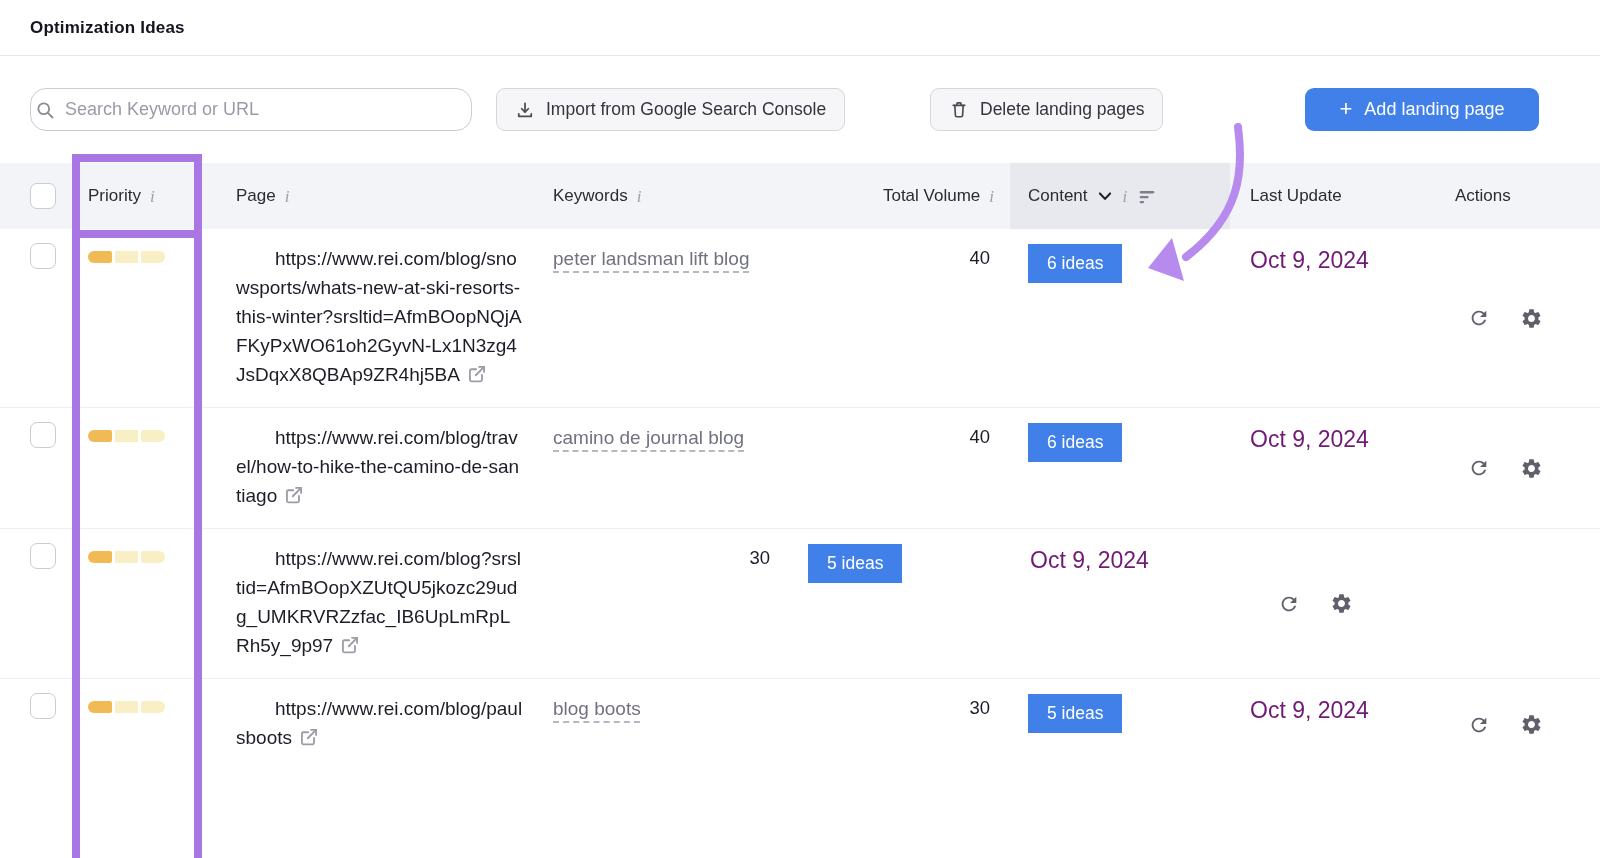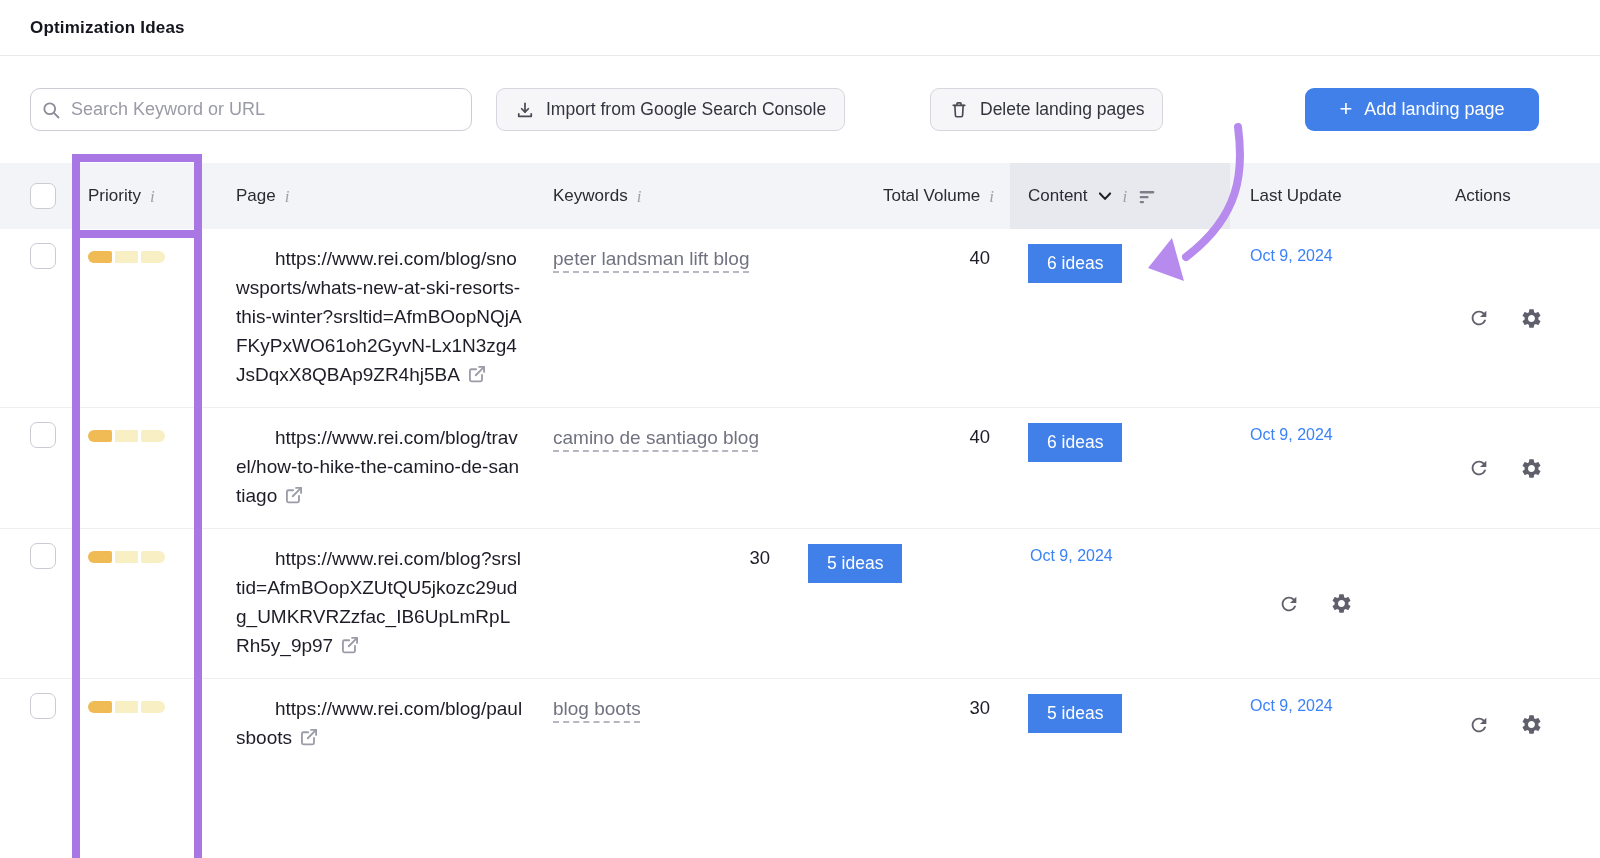--- a/index.html
+++ b/index.html
@@ -7,22 +7,22 @@
   .app { position:relative; width:1600px; height:858px; overflow:hidden; background:#fff;
          font-family:"Liberation Sans", sans-serif; color:#1d1d27; }
 
   
   .page-header { height:56px; border-bottom:1px solid #e7e7ec; display:flex; align-items:center; padding:0 30px; }
   .page-title { font-size:17px; font-weight:700; color:#15151f; letter-spacing:.2px; }
 
   
   .toolbar { position:relative; height:107px; }
   .search-box { position:absolute; left:30px; top:32px; width:442px; height:43px;
-                border:1px solid #cbccd4; border-radius:10px; background:#fff;
-                display:flex; align-items:center; padding:0 10px; gap:10px; }
+                border:1px solid #cbccd4; border-radius:16px; background:#fff;
+                display:flex; align-items:center; padding:0 4px; gap:10px; }
   .search-box input { border:none; outline:none; flex:1; font-size:18px; color:#3a3b45;
                       font-family:"Liberation Sans", sans-serif; background:transparent; }
   .search-box input::placeholder { color:#9a9ba6; }
   .btn-gray { position:absolute; top:32px; height:43px; display:inline-flex; align-items:center; gap:11px;
               background:#f6f6f8; border:1px solid #d6d7de; border-radius:9px; padding:0 18px;
               font-size:17.5px; color:#33343e; cursor:pointer; }
   .btn-import { left:496px; }
   .btn-delete { left:930px; }
   .btn-primary { position:absolute; left:1305px; top:32px; width:234px; height:43px;
                  background:#4080e8; border:none; border-radius:9px; color:#fff;
@@ -61,21 +61,21 @@
   .cell-keywords { padding:15px 2px 18px 0; }
   .kw-link { display:inline; font-size:19px; line-height:30px; color:#717280; cursor:pointer;
              text-decoration:underline dashed; text-decoration-color:#b6b7c1;
              text-decoration-thickness:1.5px; text-underline-offset:6px; }
   .kw-wrap { max-width:226px; }
   .cell-volume { padding:18px 20px 0 0; text-align:right; font-size:18.5px; color:#1d1d27; }
   .cell-content { padding:15px 0 0 18px; }
   .ideas-btn { display:inline-block; background:#4080e8; color:#fff; font-size:17.5px;
                border:none; border-radius:0; padding:9px 19px; cursor:pointer;
                font-family:"Liberation Sans", sans-serif; }
-  .cell-lastupdate { padding:18px 0 0 20px; font-size:16px; color:#3b82f6; }
+  .cell-lastupdate { padding:18px 0 0 20px; font-size:23px; color:#701a75; }
   .cell-actions { align-self:center; display:flex; justify-content:flex-start; gap:30px; padding-left:48px; }
   .icon-btn { background:none; border:none; cursor:pointer; padding:0; line-height:0; }
 
   
   .anno { position:absolute; pointer-events:none; z-index:50; }
   .anno-rect-header { left:72px; top:154px; width:130px; height:84px; border:8px solid #a877e3; }
   .anno-rect-column { left:72px; top:230px; width:130px; height:640px; border:8px solid #a877e3; }
   .anno-arrow { left:0; top:0; width:1600px; height:858px; }
 </style>
 </head>
@@ -202,21 +202,21 @@
               <i></i>
               <i></i>
             </div>
           </div>
         <div class="cell cell-page"><span class="page-url"><span>https://www.rei.com/blog/travel/how-to-hike-the-camino-de-santiago</span><svg class="ext-ico" width="20" height="20" viewBox="0 0 24 24" fill="none" stroke="#9b9ca7" stroke-width="2.2" stroke-linecap="round" stroke-linejoin="round">
                 <path d="M18 13v6a1.8 1.8 0 0 1-1.8 1.8H5.3A1.8 1.8 0 0 1 3.5 19V8.1a1.8 1.8 0 0 1 1.8-1.8H11"></path>
                 <polyline points="14.5,3.5 20.5,3.5 20.5,9.5"></polyline>
                 <line x1="10.5" y1="13.5" x2="20.5" y2="3.5"></line>
               </svg></span></div>
         <div class="cell cell-keywords">
-            <div class="kw-wrap"><span class="kw-link">camino de santiago blog</span></div>
+            <div class="kw-wrap"><span class="kw-link">camino de journal blog</span></div>
           </div>
         <div class="cell cell-volume">40</div>
         <div class="cell cell-content"><button class="ideas-btn">6 ideas</button></div>
         <div class="cell cell-lastupdate">Oct 9, 2024</div>
         <div class="cell cell-actions">
           <button class="icon-btn"><svg width="22" height="22" viewBox="0 0 24 24" fill="#5f606b">
                 <path d="M17.65 6.35A7.96 7.96 0 0 0 12 4c-4.42 0-7.99 3.58-7.99 8s3.57 8 7.99 8c3.73 0 6.84-2.55 7.73-6h-2.08A5.99 5.99 0 0 1 12 18c-3.31 0-6-2.69-6-6s2.69-6 6-6c1.66 0 3.14.69 4.22 1.78L13 11h7V4l-2.35 2.35z"></path>
               </svg></button>
           <button class="icon-btn"><svg width="23" height="23" viewBox="0 0 24 24" fill="#5f606b">
                 <path d="M19.14 12.94c.04-.3.06-.61.06-.94s-.02-.64-.07-.94l2.03-1.58a.49.49 0 0 0 .12-.61l-1.92-3.32a.49.49 0 0 0-.59-.22l-2.39.96c-.5-.38-1.03-.7-1.62-.94l-.36-2.54a.484.484 0 0 0-.48-.41h-3.84c-.24 0-.43.17-.47.41l-.36 2.54c-.59.24-1.13.57-1.62.94l-2.39-.96a.49.49 0 0 0-.59.22L2.74 8.87c-.12.21-.08.47.12.61l2.03 1.58c-.05.3-.09.63-.09.94s.02.64.07.94l-2.03 1.58a.49.49 0 0 0-.12.61l1.92 3.32c.12.22.37.29.59.22l2.39-.96c.5.38 1.03.7 1.62.94l.36 2.54c.05.24.24.41.48.41h3.84c.24 0 .44-.17.47-.41l.36-2.54c.59-.24 1.13-.56 1.62-.94l2.39.96c.22.08.47 0 .59-.22l1.92-3.32a.49.49 0 0 0-.12-.61l-2.01-1.58zM12 15.6A3.61 3.61 0 0 1 8.4 12c0-1.98 1.62-3.6 3.6-3.6s3.6 1.62 3.6 3.6-1.62 3.6-3.6 3.6z"></path>

